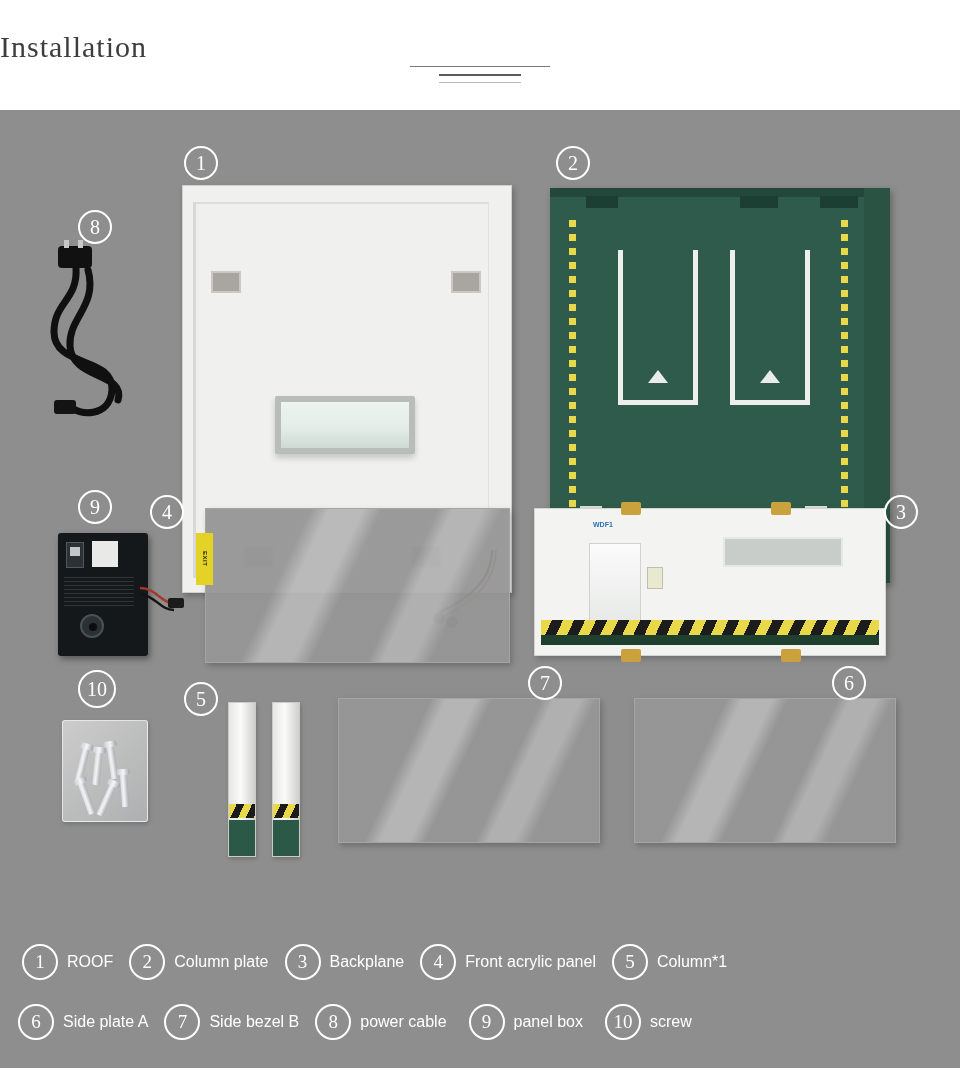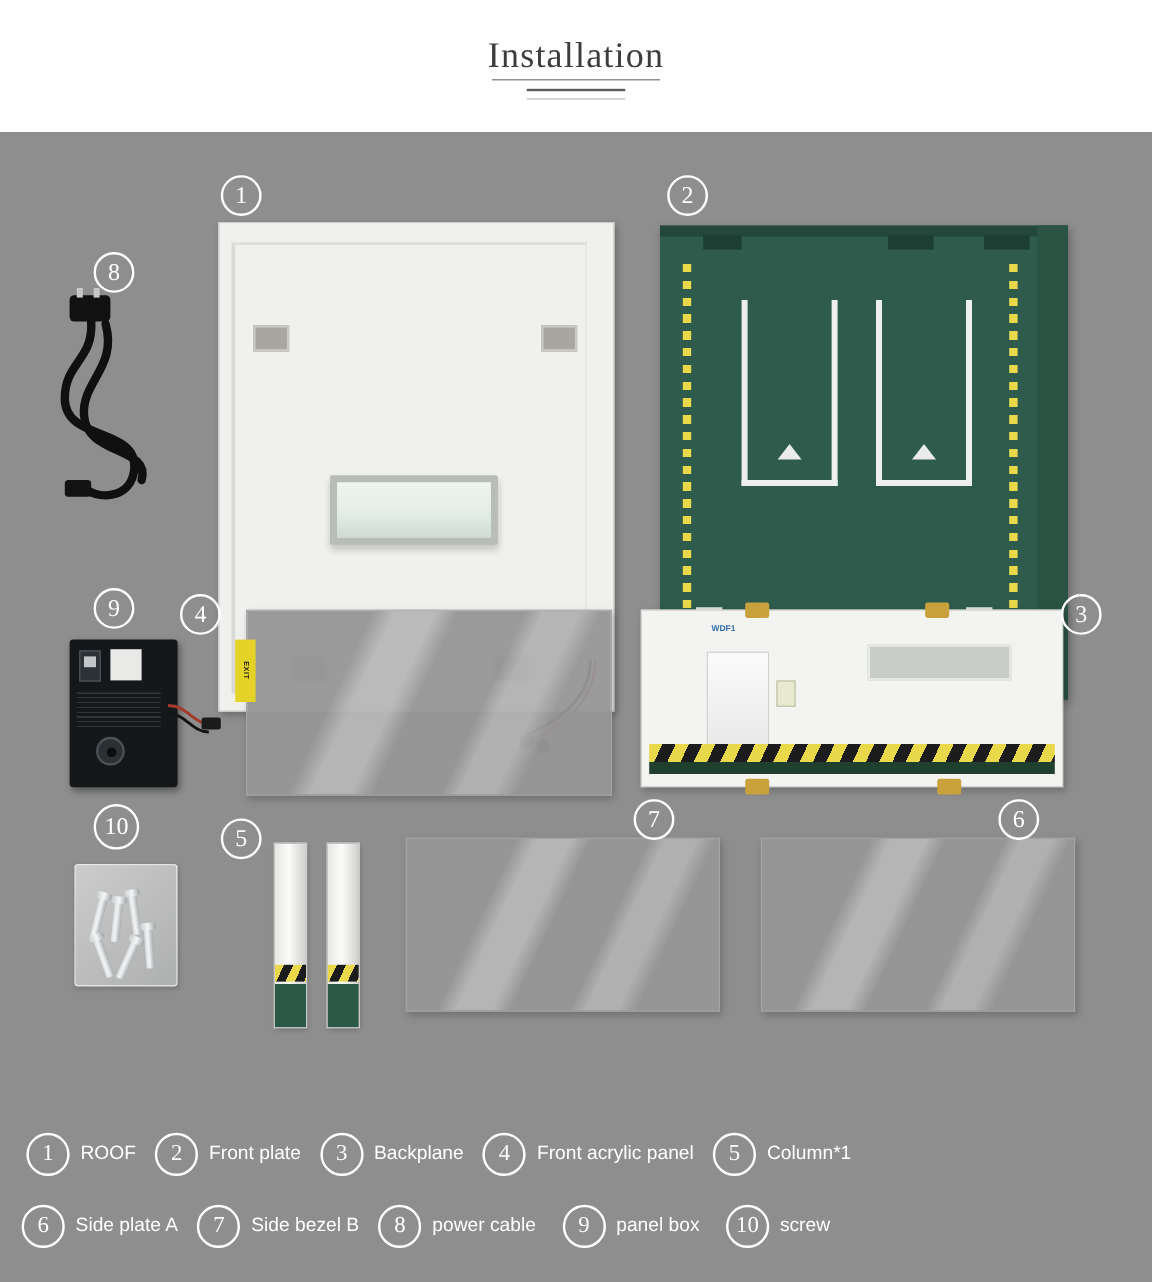--- a/index.html
+++ b/index.html
@@ -16,21 +16,20 @@
   
   .header {
     height: 110px;
     background: #ffffff;
     position: relative;
   }
   .header-title {
     position: absolute;
     left: 0; right: 0;
     top: 30px;
-    text-align: center;
     font-size: 30px;
     color: #3d3d3d;
     font-family: "Liberation Serif", serif;
     letter-spacing: 1px;
   }
   .header-rule {
     position: absolute;
     left: 50%;
     transform: translateX(-50%);
     top: 74px;
@@ -439,21 +438,21 @@
 
   <div class="legend">
 
     <div class="legend-row">
       <div class="legend-item" style="margin-left:10px;">
         <div class="legend-badge">1</div>
         <div class="legend-text">ROOF</div>
       </div>
       <div class="legend-item" style="margin-left:16px;">
         <div class="legend-badge">2</div>
-        <div class="legend-text">Front plate</div>
+        <div class="legend-text">Column plate</div>
       </div>
       <div class="legend-item" style="margin-left:16px;">
         <div class="legend-badge">3</div>
         <div class="legend-text">Backplane</div>
       </div>
       <div class="legend-item" style="margin-left:16px;">
         <div class="legend-badge">4</div>
         <div class="legend-text">Front acrylic panel</div>
       </div>
       <div class="legend-item" style="margin-left:16px;">

